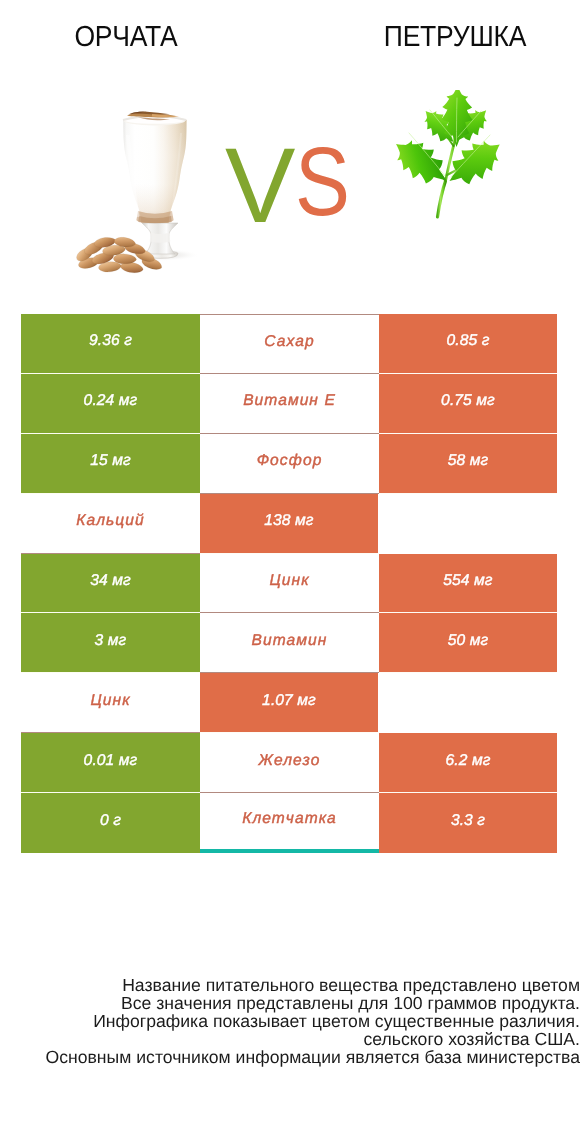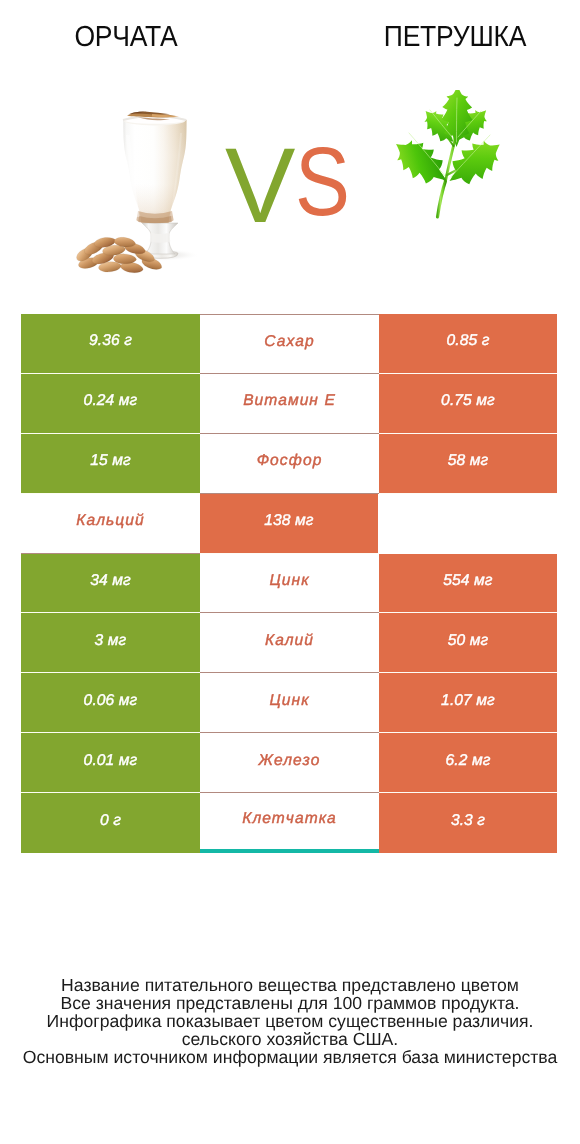--- a/index.html
+++ b/index.html
@@ -59,21 +59,21 @@
   .cell.left{width:179px;color:#ffffff;background:#82a62f;border-bottom:1.7px solid #fdfef2;}
   .cell.mid{width:179px;color:#cd6249;background:#ffffff;border-bottom:1px solid #b28a80;}
   .cell.right{width:178px;color:#ffffff;background:#e06d48;border-bottom:1.7px solid #fffcf6;}
   .row:first-child .cell.mid{border-top:1px solid #b28a80;}
   .row:last-child .cell.left,.row:last-child .cell.right{border-bottom:none;}
   .row:last-child .cell.mid{border-bottom:4px solid #14b8a6;}
 
   
   .footer{
     position:absolute;left:0;top:977px;width:580px;
-    text-align:center;color:#1b1b1b;
+    text-align:right;color:#1b1b1b;
     font-size:17.62px;line-height:17.9px;
     letter-spacing:0px;
   }
   .footer div{white-space:nowrap;}
 </style>
 </head>
 <body>
 
 <div class="page">
 
@@ -323,25 +323,24 @@
         <div class="cell mid">Кальций</div>
         <div class="cell right">138 мг</div>
       </div>
       <div class="row">
         <div class="cell left ">34 мг</div>
         <div class="cell mid">Цинк</div>
         <div class="cell right">554 мг</div>
       </div>
       <div class="row">
         <div class="cell left ">3 мг</div>
-        <div class="cell mid">Калий</div>
+        <div class="cell mid">Витамин</div>
         <div class="cell right">50 мг</div>
       </div>
       <div class="row">
-        <div class="cell left ">0.06 мг</div>
         <div class="cell mid">Цинк</div>
         <div class="cell right">1.07 мг</div>
       </div>
       <div class="row">
         <div class="cell left ">0.01 мг</div>
         <div class="cell mid">Железо</div>
         <div class="cell right">6.2 мг</div>
       </div>
       <div class="row">
         <div class="cell left ">0 г</div>

